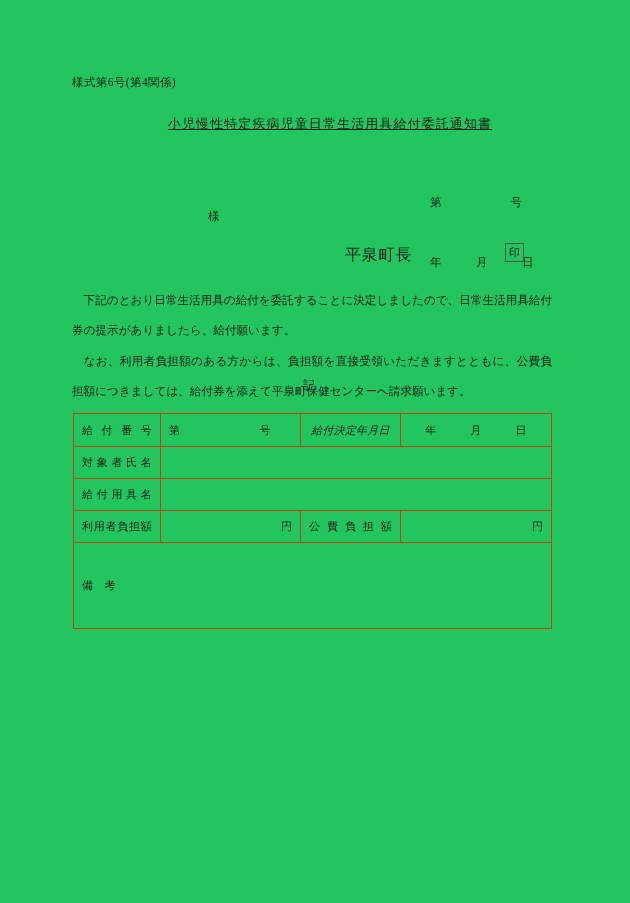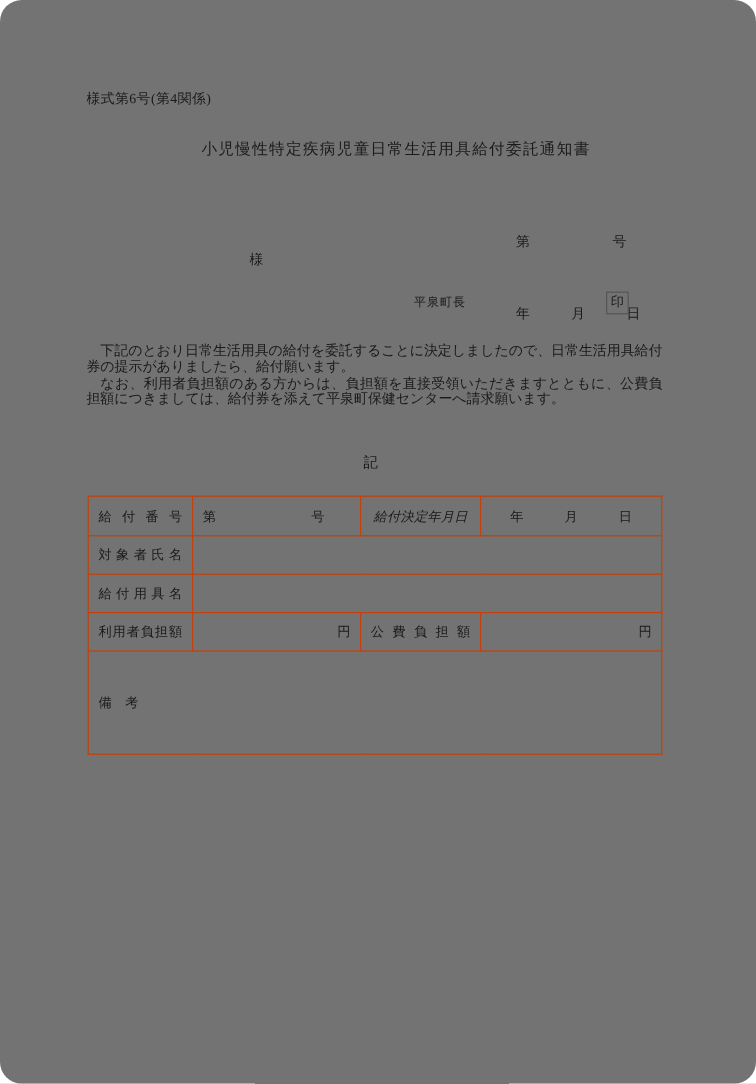--- a/index.html
+++ b/index.html
@@ -11,22 +11,21 @@
     width: 630px;
     height: 903px;
     position: relative;
     font-family: "Liberation Serif", "DejaVu Serif", serif;
     color: #1a1a1a;
     overflow: hidden;
   }
   .page {
     position: absolute;
     inset: 0;
-    background: #737373;
-    border-radius: 18px;
+    background: #22c55e;
   }
 
   
   .form-no {
     position: absolute;
     left: 72px;
     top: 75px;
     font-size: 11.5px;
     letter-spacing: 0.4px;
     white-space: nowrap;
@@ -37,20 +36,21 @@
     position: absolute;
     left: 0;
     right: 0;
     top: 115px;
     text-align: center;
     font-size: 13px;
     letter-spacing: 1.1px;
     padding-left: 30px;
     box-sizing: border-box;
     white-space: nowrap;
+    text-decoration: underline;
   }
 
   
   .meta-block {
     position: absolute;
     left: 430px;
     top: 152px;
     font-size: 11.5px;
     line-height: 20px;
     white-space: pre;
@@ -64,21 +64,21 @@
     top: 209px;
     font-size: 11.5px;
     letter-spacing: 0.4px;
   }
 
   
   .issuer {
     position: absolute;
     left: 345px;
     top: 245px;
-    font-size: 10px;
+    font-size: 16px;
     letter-spacing: 0.8px;
     white-space: nowrap;
   }
   .seal-box {
     position: absolute;
     left: 505px;
     top: 243px;
     width: 19px;
     height: 19px;
     border: 1px solid #555;
@@ -88,21 +88,21 @@
     text-align: center;
   }
 
   
   .body-text {
     position: absolute;
     left: 72px;
     top: 286px;
     width: 480px;
     font-size: 11.6px;
-    line-height: 13px;
+    line-height: 30px;
     text-align: justify;
     text-justify: inter-character;
   }
   .body-text p {
     margin: 0 0 0 0;
     text-indent: 1em;
   }
   .body-text p + p { margin-top: 1px; }
 
   

